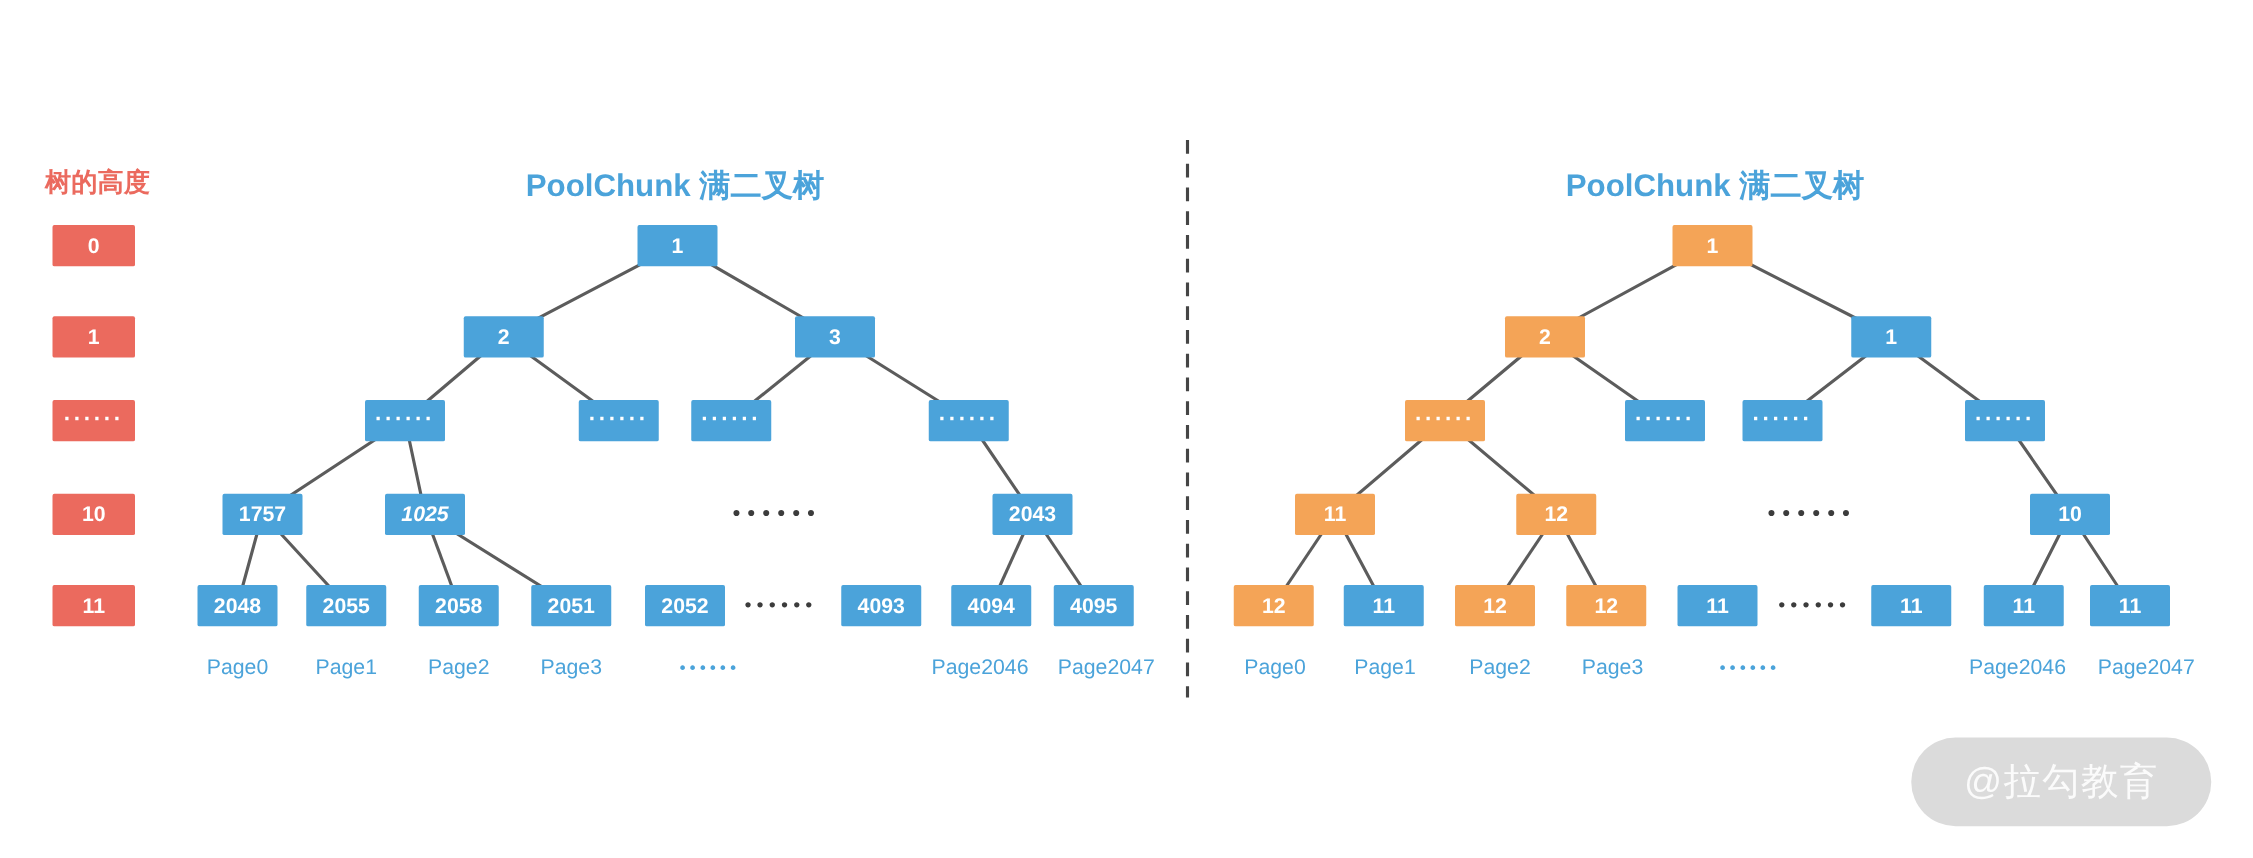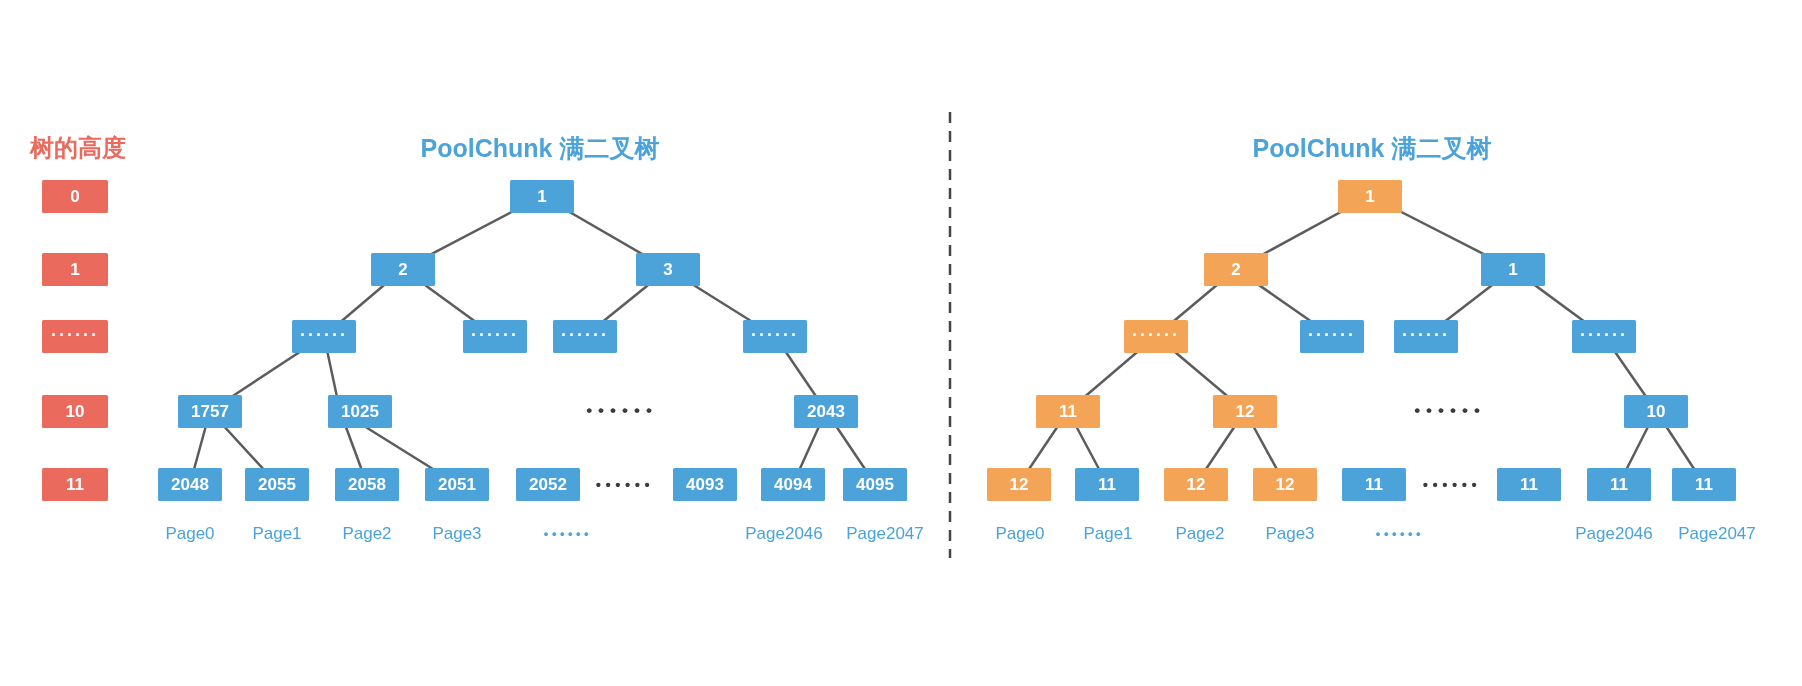--- a/index.html
+++ b/index.html
@@ -8,21 +8,21 @@
   #edges{position:absolute;left:0;top:0;z-index:1;}
   .node{position:absolute;width:64px;height:33px;line-height:33px;text-align:center;
         color:#ffffff;font-weight:700;font-size:17px;z-index:2;border-radius:1.5px;
         transform:translateX(-50%);}
   .node.blue{background:#4BA3DA;}
   .node.orange{background:#F4A457;}
   .node.red{background:#EB6A5E;width:66px;}
   .node.ndots{font-size:18px;letter-spacing:2px;line-height:30px;}
   .tree-title{position:absolute;top:132px;transform:translateX(-50%);font-size:25px;
         font-weight:700;color:#4BA3DA;white-space:nowrap;z-index:2;}
-  .legend-title{position:absolute;top:132px;transform:translateX(-50%);font-size:24px;
+  .legend-title{position:absolute;top:132px;transform:translateX(-50%);font-size:21px;
         font-weight:700;color:#EB6A5E;white-space:nowrap;z-index:2;}
   .plabel{position:absolute;transform:translateX(-50%);font-size:17px;color:#4BA3DA;
         white-space:nowrap;z-index:2;}
   .plabel.pdots{font-size:13px;letter-spacing:3.5px;font-weight:700;padding-top:2px;}
   .ell{position:absolute;transform:translate(-50%,-50%);color:#3C3C3C;font-weight:700;
         white-space:nowrap;z-index:2;}
   .ell.dark-lg{font-size:17px;letter-spacing:6px;}
   .ell.dark-sm{font-size:15px;letter-spacing:4.5px;}
   .watermark{position:absolute;left:1529px;top:590px;width:240px;height:71px;border-radius:36px;
         background:#DBDBDB;color:#FBFBFB;font-size:30px;text-align:center;line-height:71px;
@@ -66,29 +66,30 @@
       <line x1="1656" y1="411" x2="1619" y2="484" class="edge"></line>
       <line x1="1656" y1="411" x2="1704" y2="484" class="edge"></line>
       <line x1="950" y1="112" x2="950" y2="558" class="divider"></line>
     </svg>
 
   <div class="legend-title" style="left:78px">树的高度</div>
 
   <div class="tree-title" id="title-left" style="left: 540px;">PoolChunk 满二叉树</div>
   <div class="tree-title" id="title-right" style="left: 1372px;">PoolChunk 满二叉树</div>
 
+  <div class="watermark">@拉勾教育</div>
 <div class="node blue" style="left: 542px; top: 179.5px;">1</div>
     <div class="node blue" style="left: 403px; top: 252.5px;">2</div>
     <div class="node blue" style="left: 668px; top: 252.5px;">3</div>
     <div class="node blue ndots" style="left: 324px; top: 319.5px;">······</div>
     <div class="node blue ndots" style="left: 495px; top: 319.5px;">······</div>
     <div class="node blue ndots" style="left: 585px; top: 319.5px;">······</div>
     <div class="node blue ndots" style="left: 775px; top: 319.5px;">······</div>
     <div class="node blue" style="left: 210px; top: 394.5px;">1757</div>
-    <div class="node blue" style="left: 360px; top: 394.5px;">1025</div>
+    <div class="node blue" style="left: 340px; top: 394.5px; font-style: italic;">1025</div>
     <div class="node blue" style="left: 826px; top: 394.5px;">2043</div>
     <div class="node blue" style="left: 190px; top: 467.5px;">2048</div>
     <div class="node blue" style="left: 277px; top: 467.5px;">2055</div>
     <div class="node blue" style="left: 367px; top: 467.5px;">2058</div>
     <div class="node blue" style="left: 457px; top: 467.5px;">2051</div>
     <div class="node blue" style="left: 548px; top: 467.5px;">2052</div>
     <div class="node blue" style="left: 705px; top: 467.5px;">4093</div>
     <div class="node blue" style="left: 793px; top: 467.5px;">4094</div>
     <div class="node blue" style="left: 875px; top: 467.5px;">4095</div>
     <div class="ell dark-lg" style="left: 622px; top: 411px;">••••••</div>

